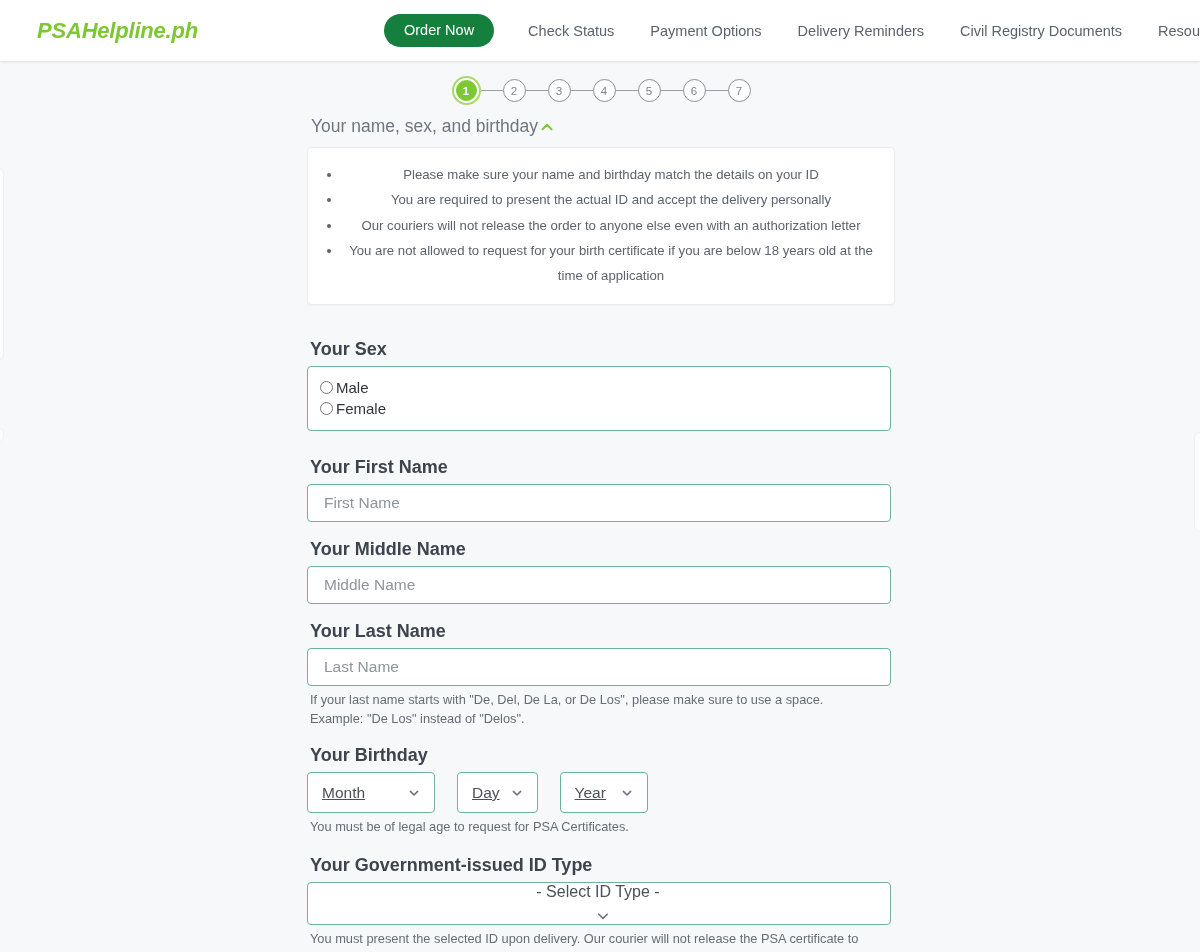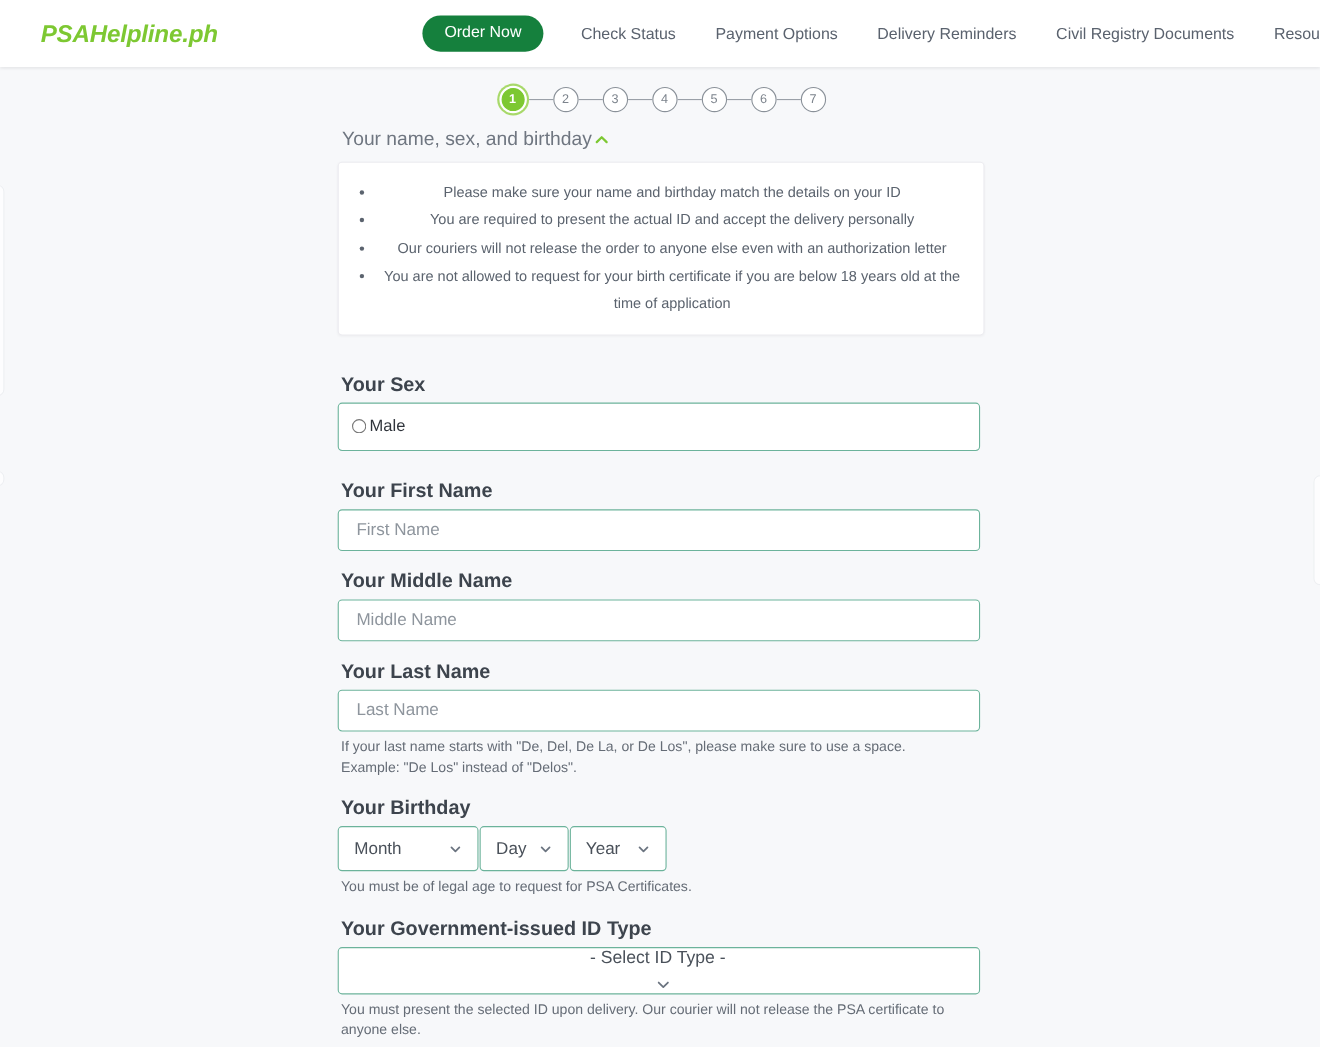--- a/index.html
+++ b/index.html
@@ -240,21 +240,22 @@
     white-space: nowrap;
   }
   .chev-down {
     width: 14px;
     height: 14px;
     flex: 0 0 auto;
     margin-left: 10px;
   }
   .dob-row {
     display: flex;
-    gap: 1px;
+    gap: 22px;
+    text-decoration: underline;
   }
   .dob-row .select-box { width: auto; height: 41px; }
   .select-month { min-width: 128px; }
   .select-day   { min-width: 78px; }
   .select-year  { min-width: 88px; }
   .dob-row .select-month .chev-down { margin-left: 28px; }
   .select-id { width: 584px; height: 43px; padding-right: 16px; flex-direction: column; }
   .select-id .sel-value { font-size: 16px; }
   .select-id .chev-down { width: 16px; height: 16px; }
 
@@ -317,20 +318,24 @@
       </ul>
     </div>
 
     <div class="field mb-sex">
       <span class="field-label">Your Sex</span>
       <div class="radio-box">
         <div class="radio-row">
           <input type="radio" name="sex" id="sex-male" style="">
           <label for="sex-male">Male</label>
         </div>
+        <div class="radio-row">
+          <input type="radio" name="sex" id="sex-female" style="">
+          <label for="sex-female">Female</label>
+        </div>
       </div>
     </div>
 
     <div class="field">
       <span class="field-label">Your First Name</span>
       <input class="text-input" type="text" placeholder="First Name" style="">
     </div>
 
     <div class="field">
       <span class="field-label">Your Middle Name</span>

